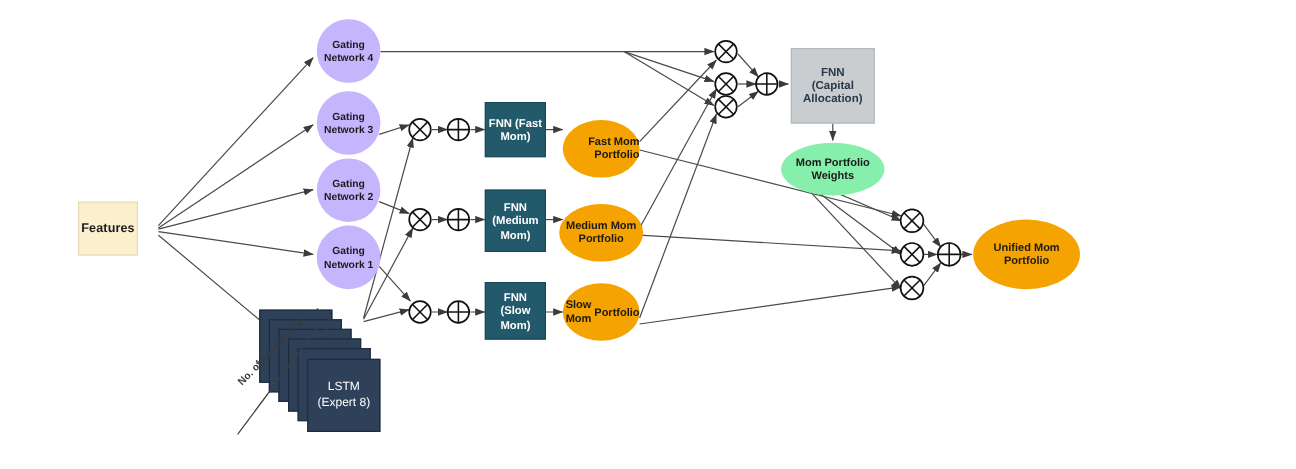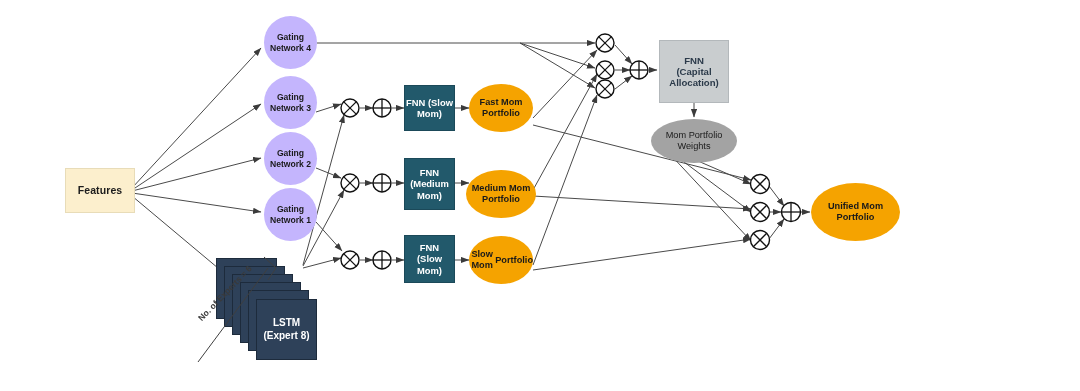--- a/index.html
+++ b/index.html
@@ -25,29 +25,29 @@
   }
   .rect-capital{
     background:#C9CDCF;color:#2b3a4a;font-size:9.6px;font-weight:bold;
     border:1px solid #b3b8bb;
   }
   .ellipse-orange{
     background:#F5A300;border-radius:50%;color:#1a1a1a;
     font-size:9.2px;font-weight:bold;
   }
   .ellipse-yellow{
-    background:#a3a3a3;border-radius:50%;color:#1a1a1a;
-    font-size:9.2px;font-weight:normal;align-items:center;
+    background:#86efac;border-radius:50%;color:#1a1a1a;
+    font-size:9.2px;font-weight:bold;align-items:center;
   }
   .lstm-card{
     position:absolute;background:#2E4159;border:1px solid #1d2b3c;
   }
   .lstm-front{
     display:flex;align-items:center;justify-content:center;text-align:center;
-    color:#ffffff;font-size:10px;font-weight:bold;line-height:1.25;
+    color:#ffffff;font-size:10px;font-weight:normal;line-height:1.25;
   }
   .experts-label{
     position:absolute;color:#3a3a3a;font-size:8.6px;font-weight:bold;
     white-space:nowrap;transform:rotate(-46deg);transform-origin:left top;
   }
   .watermark{
     position:absolute;display:flex;align-items:center;gap:9px;
     color:#d2d2d2;font-size:21px;letter-spacing:2px;white-space:nowrap;
     font-family:"DejaVu Sans",sans-serif;
   }
@@ -117,21 +117,21 @@
       <path d="M533,270 L751,239"></path>
 
       <path d="M769,186 L784,206"></path>
       <path d="M769,212 L781,212"></path>
       <path d="M769,239 L784,219"></path>
 
       <path d="M800,212 L810,212"></path>
     </g>
   </svg>
 
-  <div class="node rect-features" style="left:65px;top:168px;width:70px;height:45px;">
+  <div class="node rect-features" style="left:65px;top:168px;width:50px;height:45px;">
     <span>Features</span>
   </div>
 
   <div class="node circle-gate" style="left:264px;top:16px;width:53px;height:53px;flex-direction:column;">
     <span>Gating</span>
     <span>Network 4</span>
   </div>
   <div class="node circle-gate" style="left:264px;top:76px;width:53px;height:53px;flex-direction:column;">
     <span>Gating</span>
     <span>Network 3</span>
@@ -193,34 +193,34 @@
     </g>
     <g stroke="#111" stroke-width="1.3">
       <path d="M7.6,9.6 L20.4,22.4"></path>
         <path d="M20.4,9.6 L7.6,22.4"></path>
       <path d="M37,16 L55,16"></path>
         <path d="M46,7 L46,25"></path>
     </g>
   </svg>
 
   <div class="node rect-fnn" style="left:404px;top:85px;width:51px;height:46px;flex-direction:column;">
-    <span>FNN (Slow</span>
+    <span>FNN (Fast</span>
     <span>Mom)</span>
   </div>
   <div class="node rect-fnn" style="left:404px;top:158px;width:51px;height:52px;flex-direction:column;">
     <span>FNN</span>
     <span>(Medium</span>
     <span>Mom)</span>
   </div>
   <div class="node rect-fnn" style="left:404px;top:235px;width:51px;height:48px;flex-direction:column;">
     <span>FNN</span>
     <span>(Slow Mom)</span>
   </div>
 
-  <div class="node ellipse-orange" style="left:469px;top:84px;width:64px;height:48px;flex-direction:column;">
+  <div class="node ellipse-orange" style="left:469px;top:100px;width:64px;height:48px;flex-direction:column;align-items:flex-end;">
     <span>Fast Mom</span>
     <span>Portfolio</span>
   </div>
   <div class="node ellipse-orange" style="left:466px;top:170px;width:70px;height:48px;flex-direction:column;">
     <span>Medium Mom</span>
     <span>Portfolio</span>
   </div>
   <div class="node ellipse-orange" style="left:469px;top:236px;width:64px;height:48px;flex-direction:row;">
     <span>Slow Mom</span>
     <span>Portfolio</span>

